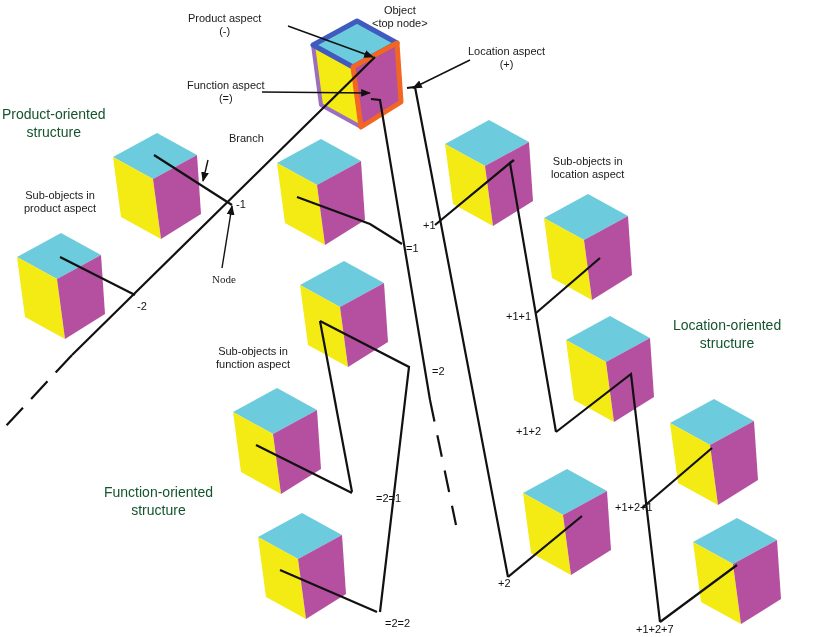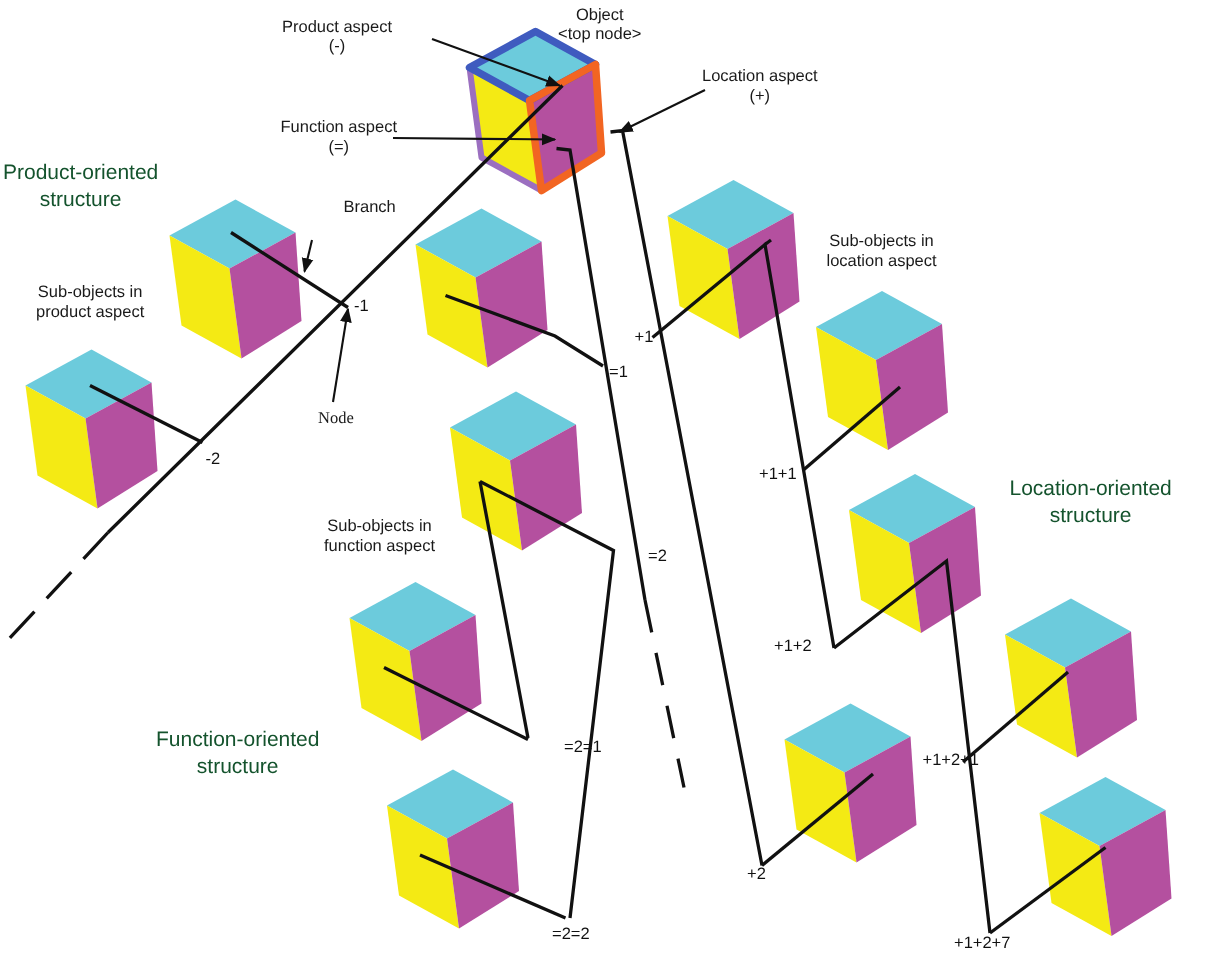--- a/index.html
+++ b/index.html
@@ -159,19 +159,19 @@
 <div class="lbl big" style="left:673px;top:317px;">
   <div>Location-oriented</div>
   <div>structure</div>
 </div>
 
 <div class="lbl code" style="left:236px;top:198px;">-1</div>
 <div class="lbl code" style="left:137px;top:300px;">-2</div>
 <div class="lbl code" style="left:406px;top:242px;">=1</div>
 <div class="lbl code" style="left:432px;top:365px;">=2</div>
 <div class="lbl code" style="left:376px;top:492px;">=2=1</div>
-<div class="lbl code" style="left:368px;top:617px;">=2=2</div>
+<div class="lbl code" style="left:385px;top:617px;">=2=2</div>
 <div class="lbl code" style="left:423px;top:219px;">+1</div>
 <div class="lbl code" style="left:506px;top:310px;text-align:center;">+1+1</div>
 <div class="lbl code" style="left:516px;top:425px;">+1+2</div>
 <div class="lbl code" style="left:615px;top:501px;">+1+2+1</div>
 <div class="lbl code" style="left:636px;top:623px;">+1+2+7</div>
 <div class="lbl code" style="left:498px;top:577px;">+2</div>
 
 </body></html>

